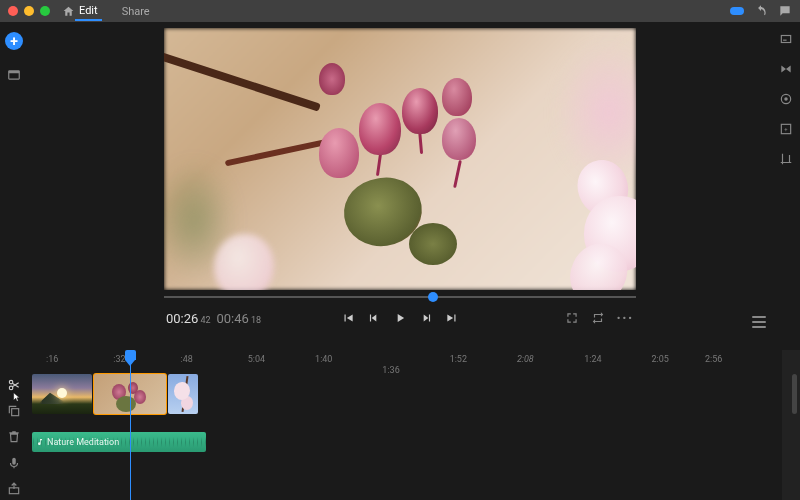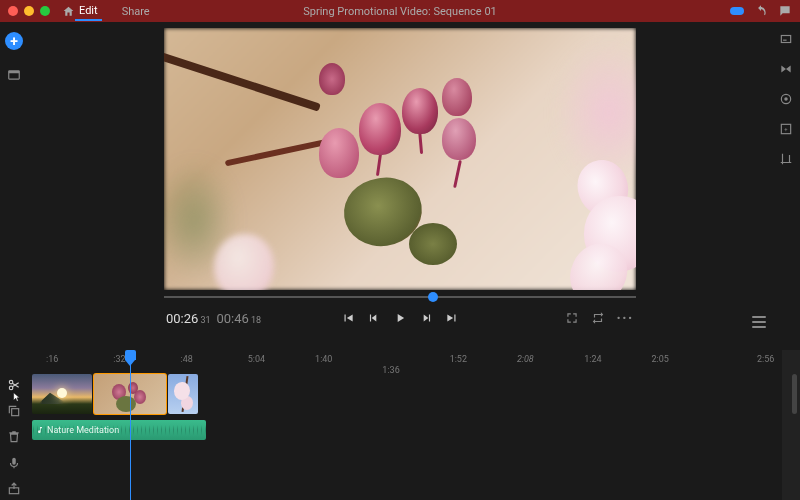--- a/index.html
+++ b/index.html
@@ -1,19 +1,19 @@
 <!DOCTYPE html>
 <html><head>
 <meta charset="utf-8">
 <style>
   * { margin: 0; padding: 0; box-sizing: border-box; font-family: -apple-system, BlinkMacSystemFont, "Segoe UI", Roboto, sans-serif; }
   body { background: #1a1a1a; color: #ccc; width: 800px; height: 500px; overflow: hidden; position: relative; }
   
   
-  .menubar { height: 22px; background: #7f1d1d; display: flex; align-items: center; padding: 0 8px; font-size: 11px; position: relative; }
+  .menubar { height: 22px; background: #404040; display: flex; align-items: center; padding: 0 8px; font-size: 11px; position: relative; }
   .traffic-lights { display: flex; gap: 6px; margin-right: 12px; }
   .traffic-light { width: 10px; height: 10px; border-radius: 50%; }
   .tl-red { background: #ff5f56; }
   .tl-yellow { background: #ffbd2e; }
   .tl-green { background: #27c93f; }
   .menu-items { display: flex; gap: 16px; align-items: center; }
   .menu-item { color: #aaa; cursor: pointer; padding: 2px 4px; }
   .menu-item.active { color: #fff; border-bottom: 2px solid #2e8eff; }
   .title { position: absolute; left: 50%; transform: translateX(-50%); color: #aaa; font-size: 11px; }
   .menubar-right { margin-left: auto; display: flex; gap: 10px; align-items: center; }
@@ -102,21 +102,21 @@
   .c2b1 { width: 14px; height: 16px; top: 10px; left: 18px; background: radial-gradient(#d07a95, #8a3050); }
   .c2b2 { width: 10px; height: 12px; top: 8px; left: 34px; background: radial-gradient(#c87088, #7a2845); }
   .c2b3 { width: 12px; height: 14px; top: 16px; left: 40px; background: radial-gradient(#d07a95, #8a3050); }
   .c2leaf { position: absolute; width: 20px; height: 16px; top: 22px; left: 22px; background: #6a7540; border-radius: 50%; }
   
   
   .clip3-bg { background: linear-gradient(180deg, #88aae0, #b8d0f0); position: relative; }
   .clip3-bg::after { content: ''; position: absolute; width: 16px; height: 18px; top: 8px; left: 6px; background: #f5e0e8; border-radius: 50% 48% 52% 50%; box-shadow: 5px 12px 0 -2px #f0d5e0; }
   .c3branch { position: absolute; width: 2px; height: 36px; top: 2px; left: 16px; background: #5a3828; transform: rotate(8deg); }
   
-  .audio-track { height: 22px; position: relative; margin-top: 4px; }
+  .audio-track { height: 22px; position: relative; margin-top: 16px; }
   .audio-clip { position: absolute; top: 0; left: 4px; height: 20px; background: linear-gradient(180deg, #3abb8c, #2a9a72); border-radius: 2px; display: flex; align-items: center; padding-left: 4px; font-size: 9px; color: #e8f8f0; overflow: hidden; }
   .audio-wave { position: absolute; inset: 0; opacity: 0.35; background: repeating-linear-gradient(90deg, transparent 0, transparent 1px, #1a6048 1px, #1a6048 2px, transparent 2px, transparent 4px); mask: linear-gradient(180deg, transparent 25%, #000 45%, #000 55%, transparent 75%); }
   .music-icon { width: 8px; height: 8px; margin-right: 3px; fill: #e8f8f0; flex-shrink: 0; z-index: 1; }
   .audio-label { z-index: 1; }
   
   .timeline-right { width: 18px; background: #222; position: relative; }
   .timeline-scroll { position: absolute; right: 3px; top: 24px; width: 5px; height: 40px; background: #444; border-radius: 3px; }
   
   .menu-burger { width: 14px; height: 12px; cursor: pointer; display: flex; flex-direction: column; justify-content: space-between; }
   .menu-burger span { height: 2px; background: #888; border-radius: 1px; }
@@ -130,21 +130,20 @@
     <div class="traffic-light tl-yellow"></div>
     <div class="traffic-light tl-green"></div>
   </div>
   <svg class="home-icon" viewBox="0 0 24 24">
       <path d="M12 3l9 8h-3v9h-4v-6h-4v6H6v-9H3z"></path>
     </svg>
   <div class="menu-items">
     <span class="menu-item active">Edit</span>
     <span class="menu-item">Share</span>
   </div>
-  <div class="title">Spring Promotional Video: Sequence 01</div>
   <div class="menubar-right">
     <div class="sync-dot"></div>
     <svg class="top-icon" viewBox="0 0 24 24">
         <path d="M12 5V2L7 7l5 5V9c3.3 0 6 2.7 6 6 0 1-.3 2-.7 2.8l1.5 1.5C19.5 18 20 16.6 20 15c0-5.5-4.5-10-8-10z" fill="#aaa"></path>
       </svg>
     <svg class="top-icon" viewBox="0 0 24 24">
         <path d="M4 4h16v12H8l-4 4z" fill="#aaa"></path>
       </svg>
   </div>
 </div>
@@ -182,21 +181,21 @@
       <div class="petal p4"></div>
     </div>
 
     <div class="scrubber">
       <div class="scrub-track"></div>
       <div class="scrub-handle" id="scrub-handle" style="left: 57%;"></div>
     </div>
 
     <div class="transport">
       <span class="time-current">00:26</span>
-      <span class="time-frames">31</span>
+      <span class="time-frames">42</span>
       <span class="time-total">00:46</span>
       <span class="time-frames">18</span>
 
       <div class="transport-center">
         <svg class="tbtn" viewBox="0 0 24 24">
             <path d="M6 6h2v12H6zM20 6v12l-10-6z"></path>
           </svg>
         <svg class="tbtn" viewBox="0 0 24 24">
             <path d="M16 6v12l-8-6z"></path>
             <rect x="5" y="6" width="2" height="12"></rect>
@@ -284,21 +283,21 @@
         <span class="ruler-tick" style="left: 18px;">:16</span>
         <span class="ruler-tick" style="left: 85.2727px;">:32</span>
         <span class="ruler-tick" style="left: 152.545px;">:48</span>
         <span class="ruler-tick" style="left: 219.818px;">5:04</span>
         <span class="ruler-tick" style="left: 287.091px;">1:40</span>
         <span class="ruler-tick" style="left: 354.364px; margin-top: 11px;">1:36</span>
         <span class="ruler-tick" style="left: 421.636px;">1:52</span>
         <span class="ruler-tick" style="left: 488.909px; font-style: italic;">2:08</span>
         <span class="ruler-tick" style="left: 556.182px;">1:24</span>
         <span class="ruler-tick" style="left: 623.455px;">2:05</span>
-        <span class="ruler-tick" style="left: 729px;">2:56</span>
+        <span class="ruler-tick" style="left: 677px;">2:56</span>
       </div>
     <div class="playhead" id="playhead" style="left: 13.5%;"></div>
 
     <div class="video-track" id="video-track">
         <div class="clip" style="left: 4px; width: 60px;">
           <div class="clip-thumb clip1-bg">
             <div class="clip1-mtn"></div>
           </div>
         </div>
         <div class="clip selected" style="left: 66px; width: 72px;">

